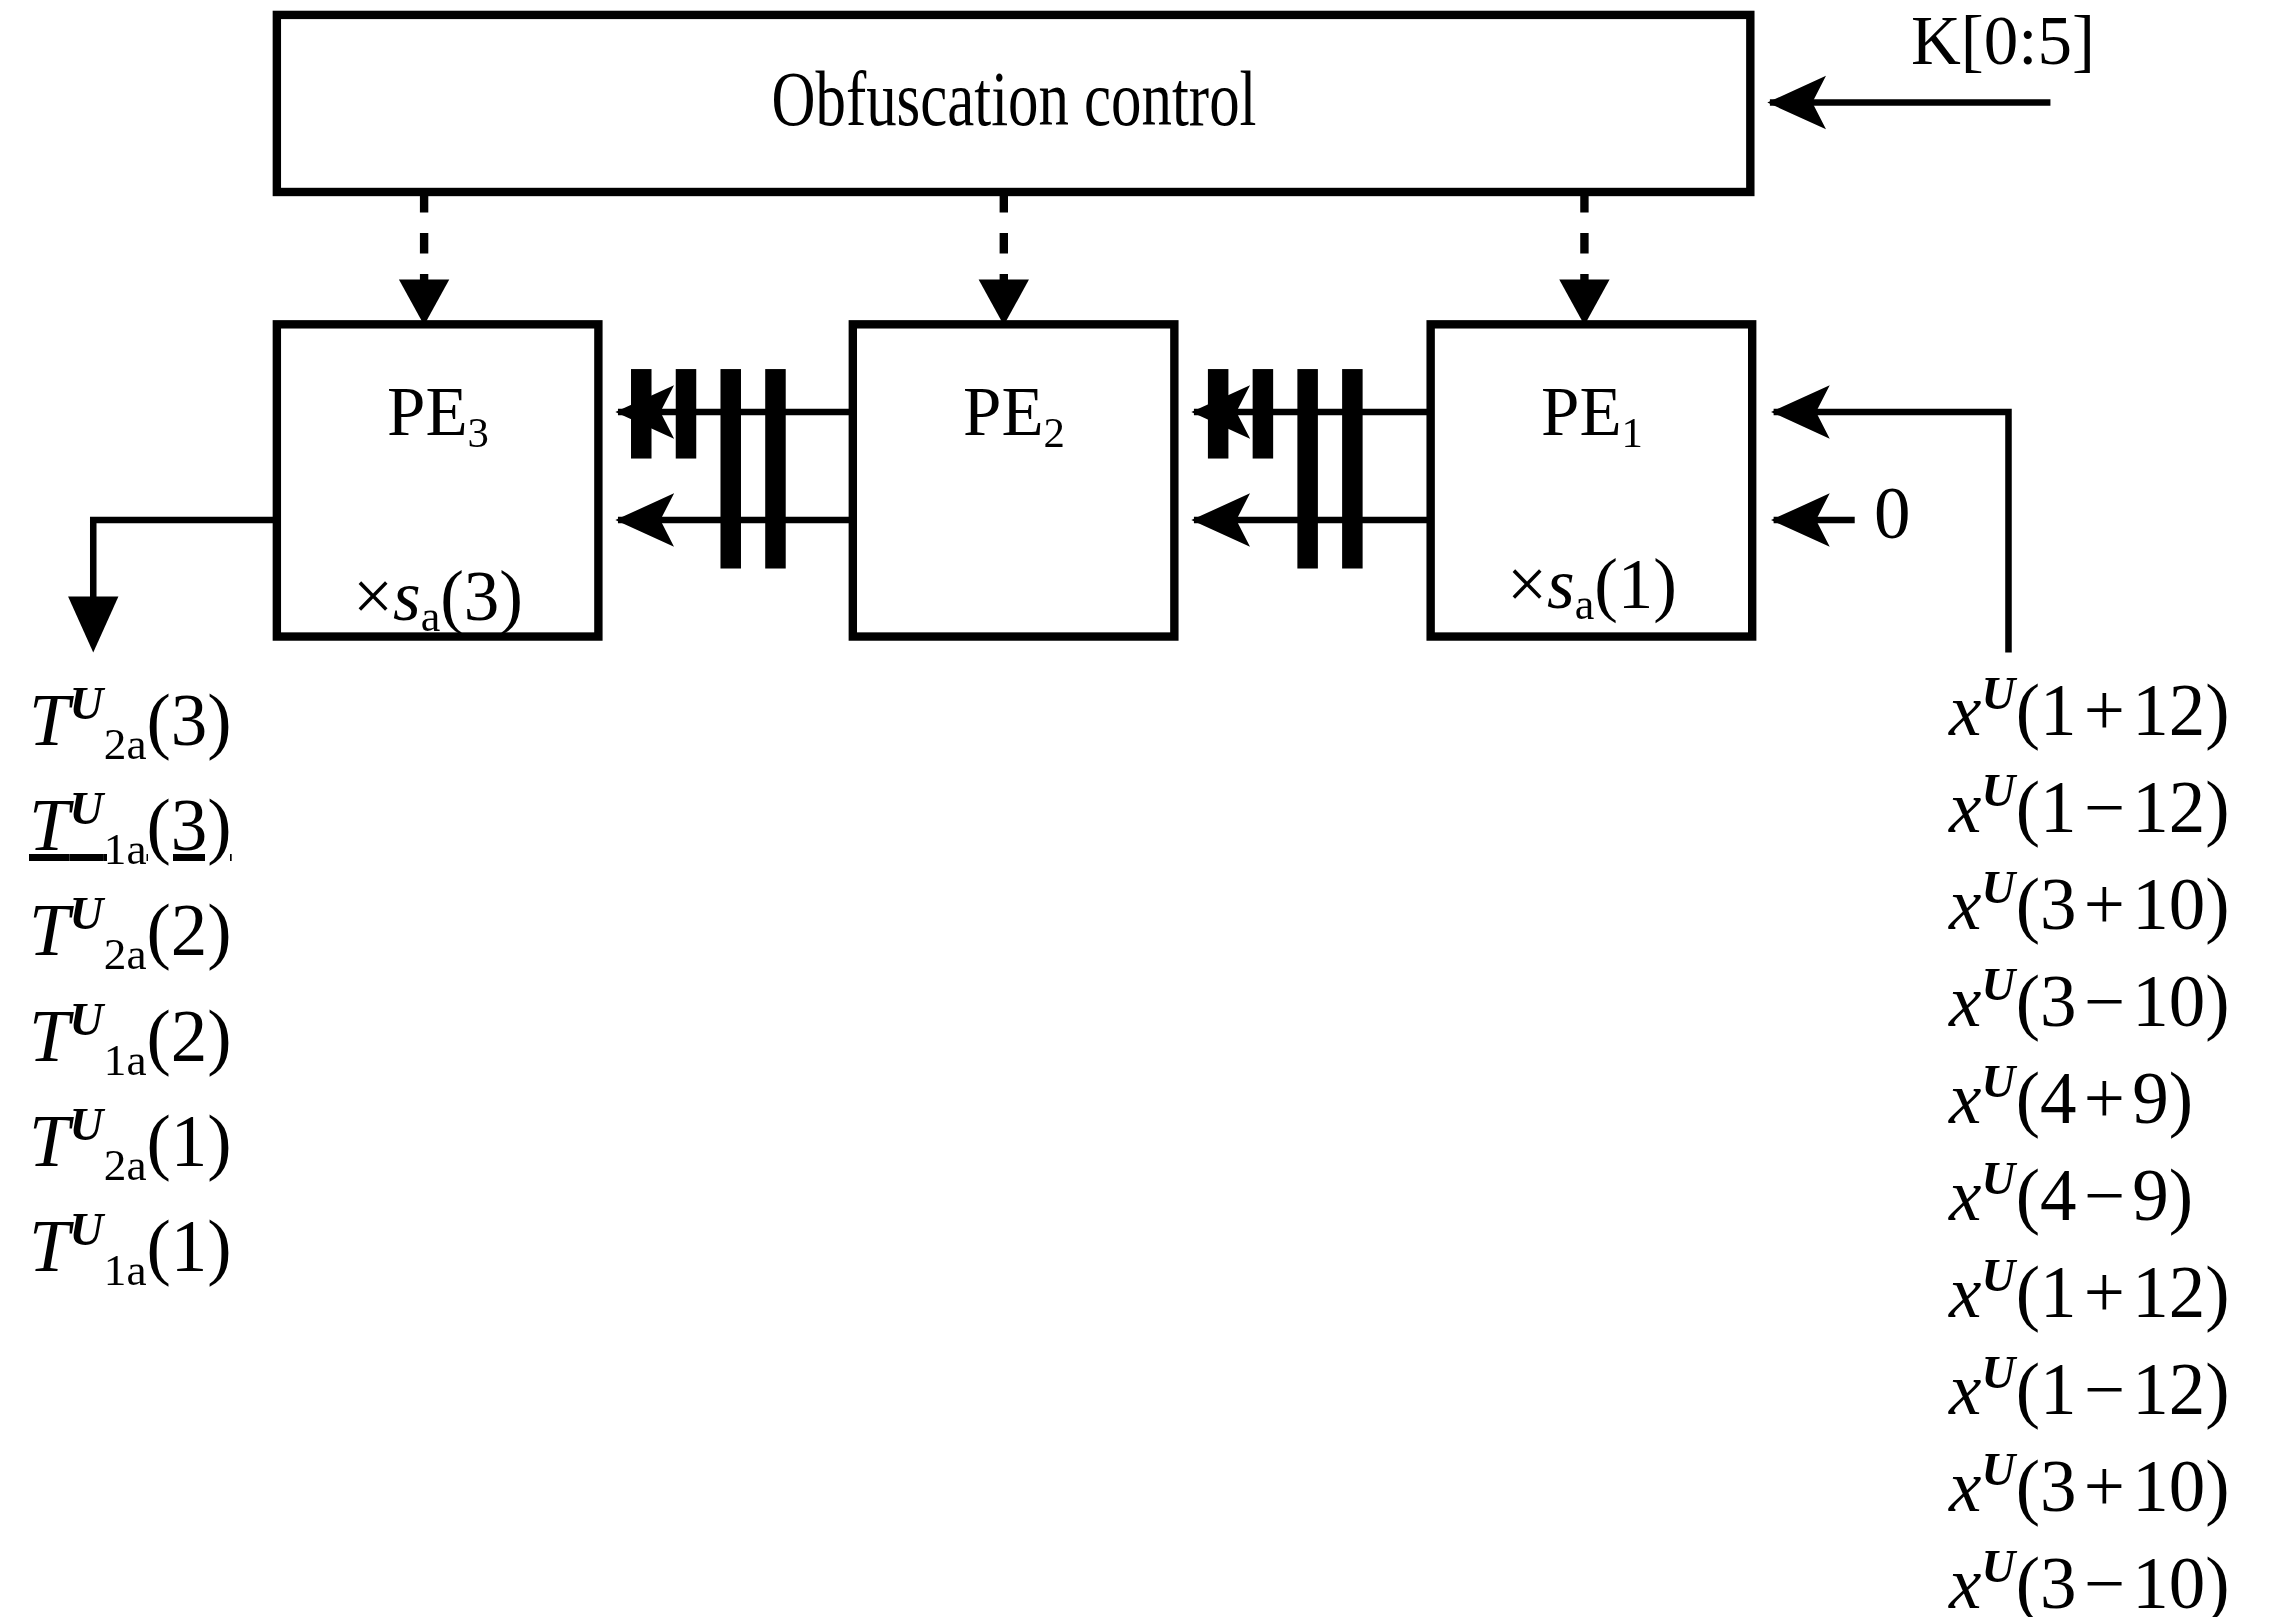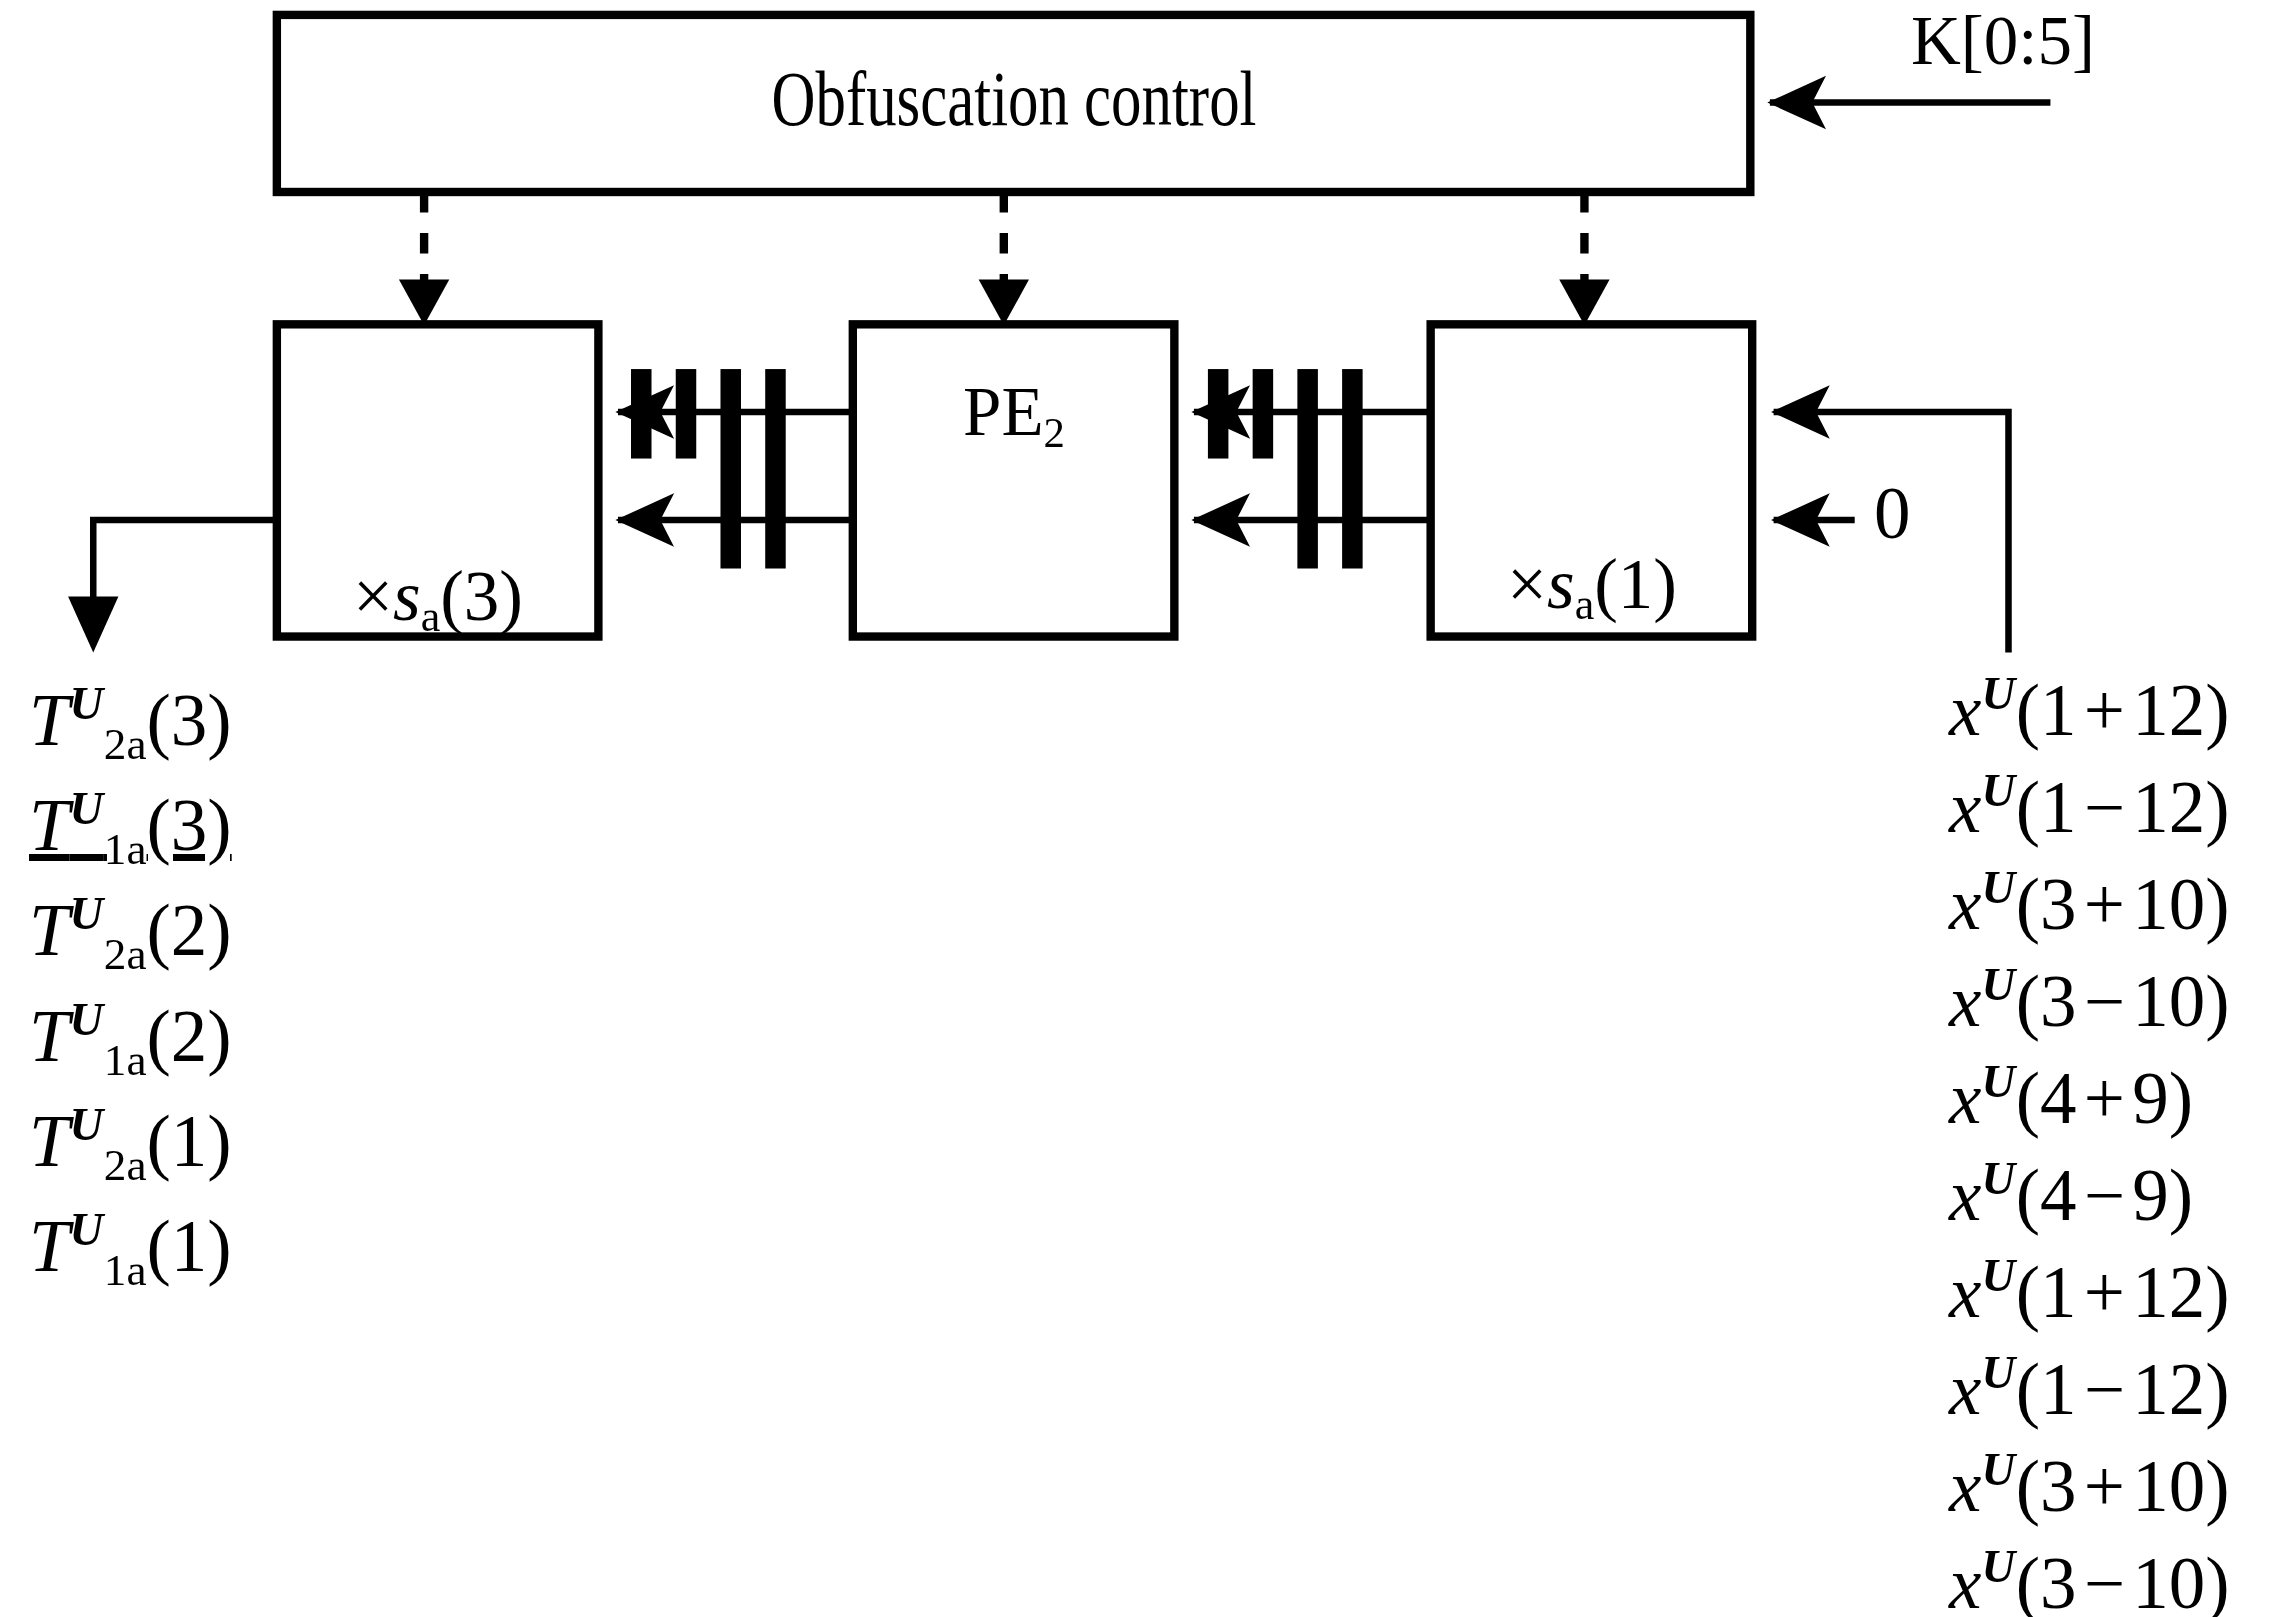--- a/index.html
+++ b/index.html
@@ -111,28 +111,34 @@
     <g>
       <path d="M297,558 L100,558 L100,650" fill="none" stroke="#000" stroke-width="7"></path>
       <path d="M73,640 L127,640 L100,700 Z" fill="#000"></path>
     </g>
   </svg>
 
   <div class="boxtext octitle">Obfuscation control</div>
 
   <div class="boxtext klabel">K[0:5]</div>
 
+  <div class="boxtext pelabel" style="left:277px;top:378px;width:322px;">
+    <span>PE</span><sub>3</sub>
+  </div>
   <div class="boxtext pemul" style="left:277px;top:522px;width:322px;">
     <span>×</span><i>s</i><sub>a</sub><span>(3)</span>
   </div>
 
   <div class="boxtext pelabel" style="left:853px;top:378px;width:322px;">
     <span>PE</span><sub>2</sub>
   </div>
 
+  <div class="boxtext pelabel" style="left:1431px;top:378px;width:322px;">
+    <span>PE</span><sub>1</sub>
+  </div>
   <div class="boxtext pemul" style="left:1431px;top:510px;width:322px;font-family:Liberation Serif, serif;">
     <span>×</span><i>s</i><sub>a</sub><span>(1)</span>
   </div>
 
   <div class="boxtext zerolabel">0</div>
 
   <div class="mathcol" id="outcol">
       <div class="mathrow" style="left: 17px; top: 667px;"><span class="var">T</span><span class="sup">U</span><span class="sub">2a</span><span class="paren">(3)</span></div>
       <div class="mathrow" style="left: 17px; top: 772px; text-decoration: underline;"><span class="var">T</span><span class="sup">U</span><span class="sub">1a</span><span class="paren">(3)</span></div>
       <div class="mathrow" style="left: 17px; top: 877px;"><span class="var">T</span><span class="sup">U</span><span class="sub">2a</span><span class="paren">(2)</span></div>

